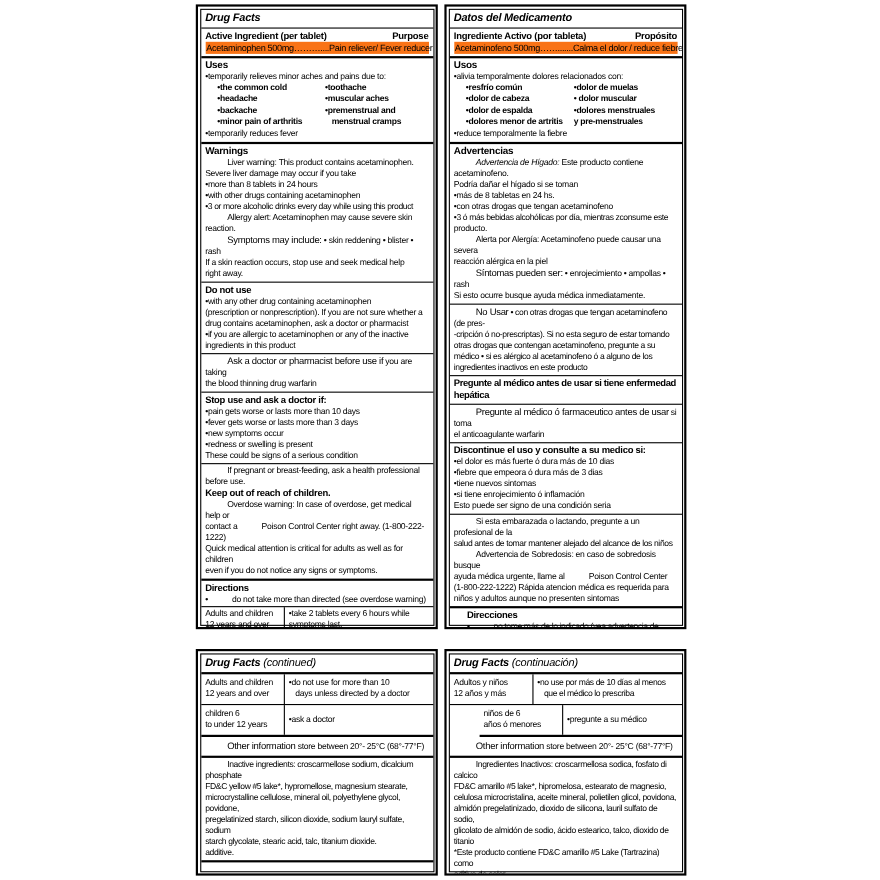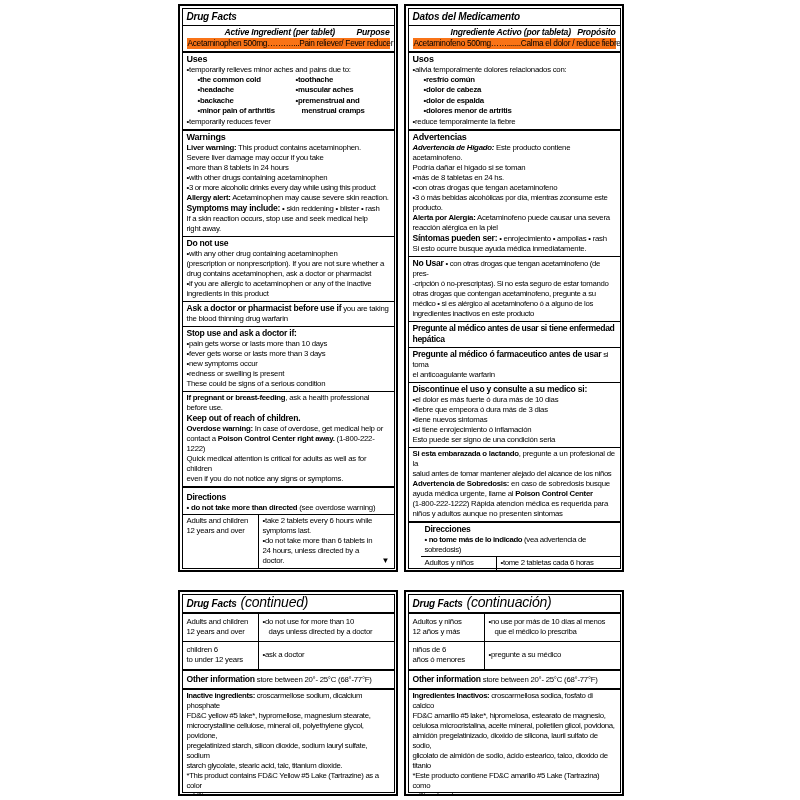--- a/index.html
+++ b/index.html
@@ -53,31 +53,29 @@
   .title {
     font-weight: bold;
     font-style: italic;
     font-size: 10px;
     line-height: 13px;
     letter-spacing: -0.2px;
   }
   .title .cont {
     font-weight: normal;
     font-style: italic;
-    font-size: 14px;
+    font-size: 10px;
   }
   .subhead {
     font-weight: bold;
-    font-style: italic;
     font-size: 8.6px;
     line-height: 11px;
     letter-spacing: -0.2px;
     display: flex;
     justify-content: space-between;
-    margin-left: 38px;
   }
   .hl {
     background: #f97316;
     font-size: 8.3px;
     line-height: 10.5px;
     letter-spacing: -0.3px;
     white-space: nowrap;
     padding: 0 1px;
     margin-top: 0.5px;
   }
@@ -91,21 +89,21 @@
     font-weight: bold;
     font-size: 8.6px;
     line-height: 11px;
     letter-spacing: -0.25px;
   }
   .txt {
     font-size: 7.8px;
     line-height: 10px;
     letter-spacing: -0.25px;
   }
-  .txt b { font-weight: bold; }
+  .txt b { font-weight: normal; margin-left: 20px; }
   .bul {
     font-size: 7.8px;
     line-height: 10px;
     letter-spacing: -0.25px;
     padding-left: 6px;
     text-indent: -6px;
   }
   .bul::before { content: "\2022 "; }
   .bul-in {
     font-size: 7.8px;
@@ -304,20 +302,26 @@
 
       <div class="sect sect-thick">
         <div class="hdr">Usos</div>
         <div class="bul">alivia temporalmente dolores relacionados con:</div>
         <div class="uses-cols">
           <div>
             <div class="bul-in">resfrío común</div>
             <div class="bul-in">dolor de cabeza</div>
             <div class="bul-in">dolor de espalda</div>
             <div class="bul-in">dolores menor de artritis</div>
+          </div>
+          <div>
+            <div class="bul-in">dolor de muelas</div>
+            <div class="bul-in"> dolor muscular</div>
+            <div class="bul-in">dolores menstruales</div>
+            <div class="bul-nb" style="padding-left:0;">y pre-menstruales</div>
           </div>
         </div>
         <div class="bul">reduce temporalmente la fiebre</div>
       </div>
 
       <div class="sect">
         <div class="hdr">Advertencias</div>
         <div class="txt"><b style="font-style:italic;">Advertencia de Hígado:</b><span> Este producto contiene acetaminofeno.</span></div>
         <div class="txt">Podría dañar el hígado si se toman</div>
         <div class="bul">más de 8 tabletas en 24 hs.</div>
@@ -420,21 +424,20 @@
       <div class="sect sect-thick" style="padding-top:3px;padding-bottom:3px;">
         <div class="txt"><b class="hdr-b">Other information</b><span> store between 20°- 25°C (68°-77°F)</span></div>
       </div>
 
       <div class="sect sect-thick">
         <div class="txt tight"><b>Inactive ingredients:</b><span> croscarmellose sodium, dicalcium phosphate</span></div>
         <div class="txt tight">FD&amp;C yellow #5 lake*, hypromellose, magnesium stearate,</div>
         <div class="txt tight">microcrystalline cellulose, mineral oil, polyethylene glycol, povidone,</div>
         <div class="txt tight">pregelatinized starch, silicon dioxide, sodium lauryl sulfate, sodium</div>
         <div class="txt tight">starch glycolate, stearic acid, talc, titanium dioxide.</div>
-        <div class="txt tight">*This product contains FD&amp;C Yellow #5 Lake (Tartrazine) as a color</div>
         <div class="txt tight">additive.</div>
       </div>
 
       <div class="spacer"></div>
 
     </div>
   </div>
 
   <div class="panel" id="panel-es-bot">
     <div class="panel-inner">
@@ -449,21 +452,21 @@
           <div class="txt">12 años y más</div>
         </div>
         <div class="c2 top">
           <div>
             <div class="bul tight">no use por más de 10 días al menos</div>
             <div class="bul-nb tight">que el médico lo prescriba</div>
           </div>
         </div>
       </div>
 
-      <div class="dirrow" style="border-bottom:2.5px solid #000;">
+      <div class="dirrow" style="border-bottom:2.5px solid #000;margin-left:27px;">
         <div class="c1">
           <div class="txt">niños de 6</div>
           <div class="txt">años ó menores</div>
         </div>
         <div class="c2">
           <div class="bul">pregunte a su médico</div>
         </div>
       </div>
 
       <div class="sect sect-thick" style="padding-top:3px;padding-bottom:3px;">

